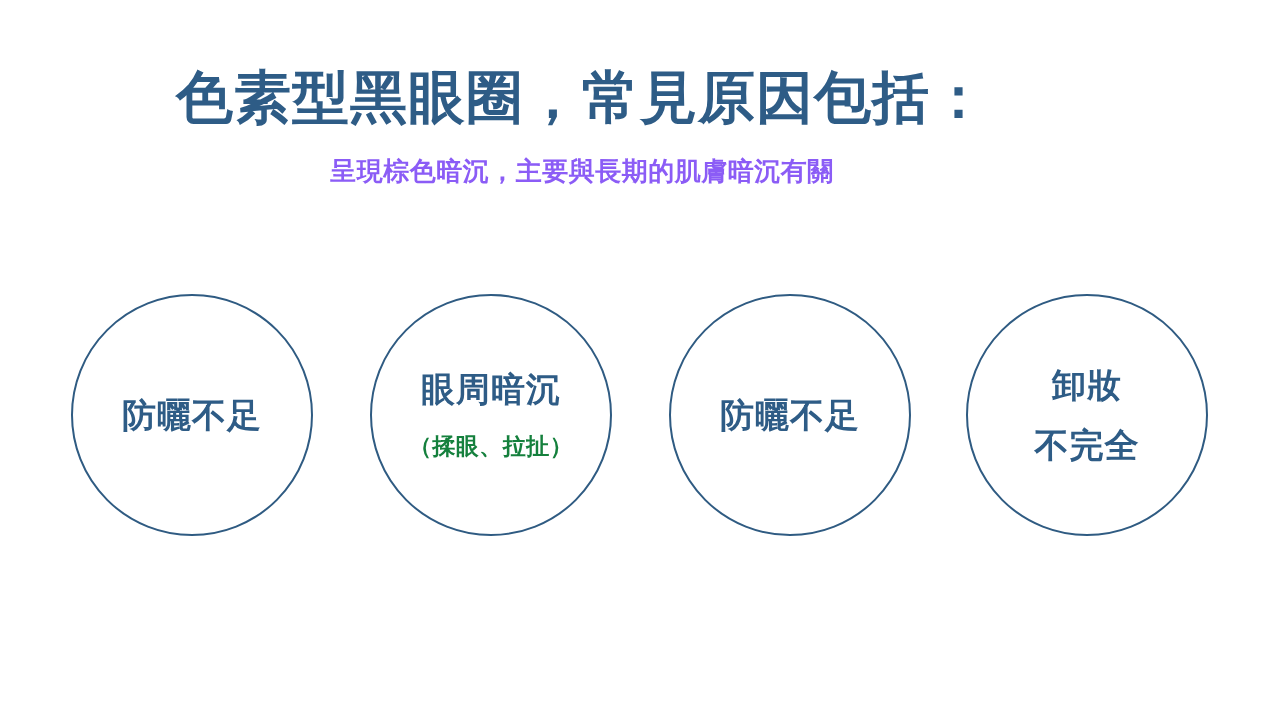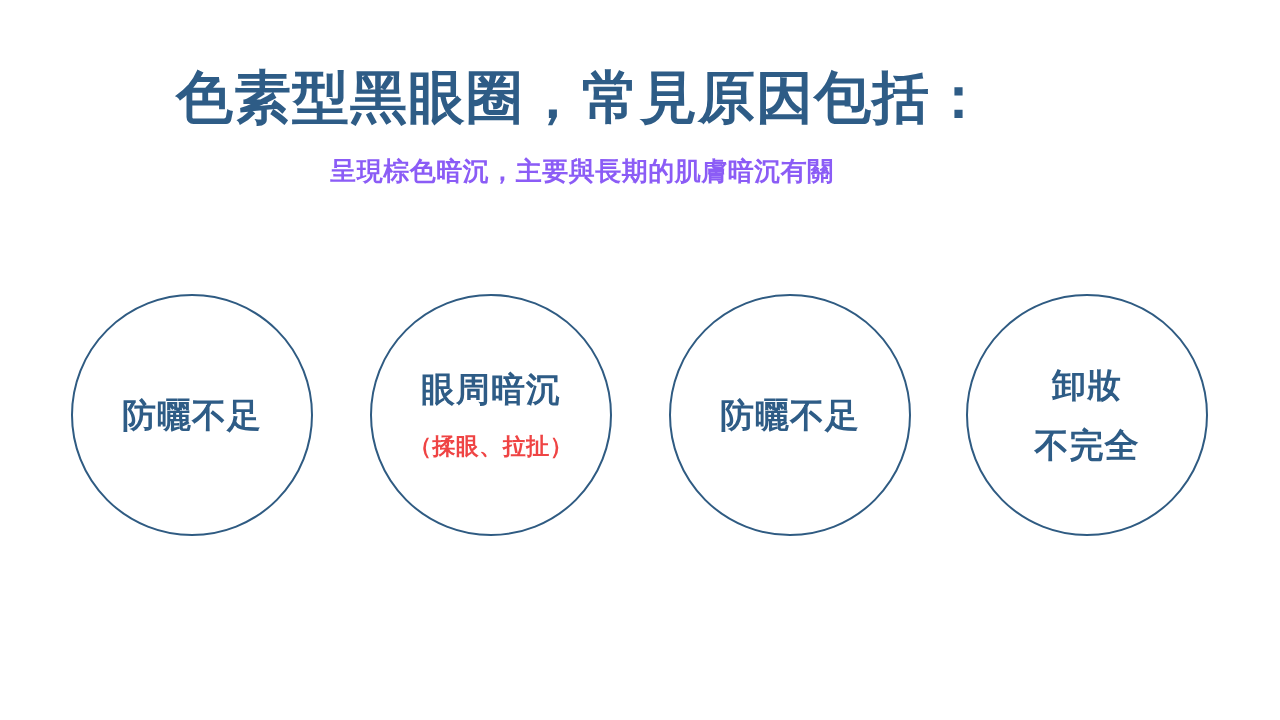--- a/index.html
+++ b/index.html
@@ -89,21 +89,21 @@
     color: #2e5c86;
     letter-spacing: 1px;
     white-space: nowrap;
     text-align: center;
   }
 
   .circle-sublabel {
     font-size: 23px;
     line-height: 1.3;
     font-weight: 700;
-    color: #ef4444;
+    color: #15803d;
     letter-spacing: 0.5px;
     white-space: nowrap;
     text-align: center;
     margin-top: 22px;
   }
 
   .circle-label-line2 {
     margin-top: 10px;
   }
 </style>

